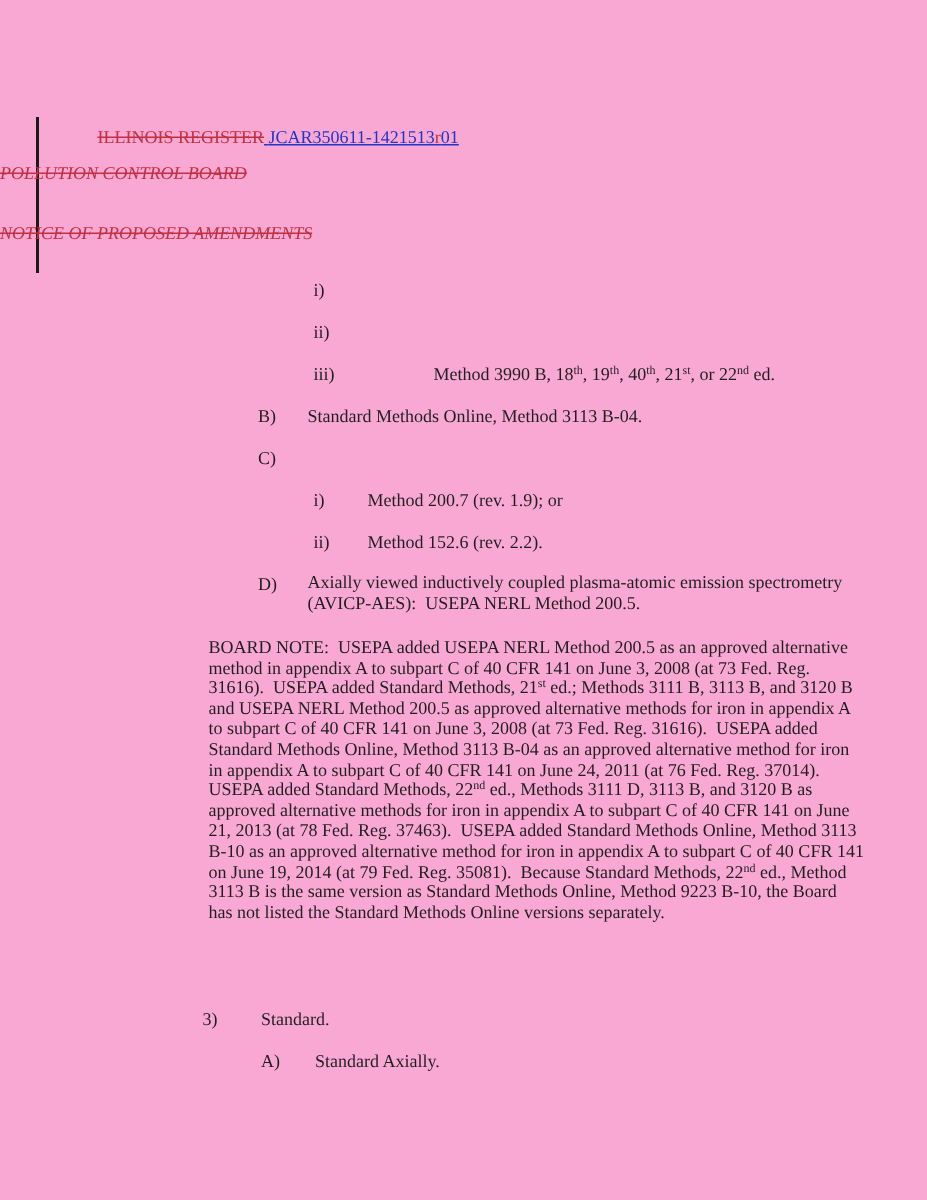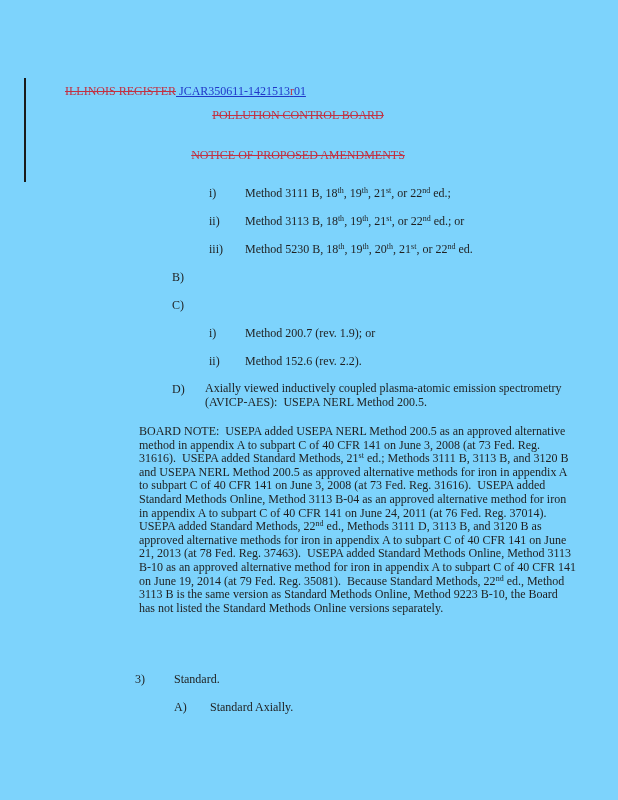--- a/index.html
+++ b/index.html
@@ -1,40 +1,40 @@
 <!DOCTYPE html>
 <html><head>
 <meta charset="utf-8">
 <style>
   html,body { margin:0; padding:0; background:#ffffff; }
   .page {
     position:relative;
     width:618px; height:800px;
-    background:#7dd3fc;
+    background:#f9a8d4;
     font-family:"Liberation Serif", serif;
     font-size:12px;
     color:#1f1f1f;
     overflow:hidden;
   }
   .change-bar {
     position:absolute; left:24px; top:78px;
     width:2px; height:104px; background:#1a1a1a;
   }
   .header-line { position:absolute; left:65px; top:84px; white-space:nowrap; }
   .del {
     color:#c13142;
     text-decoration:line-through;
   }
   .ins {
     color:#2036c8;
     text-decoration:underline;
   }
   .ins .rev { color:#c13142; }
   .center-title {
-    position:absolute; left:0; width:596px; text-align:center;
+    position:absolute; left:0; width:596px; text-align:left;font-style:italic;
   }
   .row { position:absolute; display:flex; line-height:14px; }
   .row .lbl { flex:0 0 auto; white-space:pre; }
   .row .txt { white-space:pre-wrap; }
   .row.lv-letter { left:172px; }
   .row.lv-letter .lbl { width:33px; }
   .row.lv-roman { left:209px; }
   .row.lv-roman .lbl { width:36px; }
   .note {
     position:absolute; left:139px; top:425px; width:437px;
@@ -55,35 +55,34 @@
   <div class="header-line">
     <span class="del">ILLINOIS REGISTER</span><span class="ins">&nbsp;<span>JCAR350611-1421513</span><span class="rev">r</span><span>01</span></span>
   </div>
 
   <div class="center-title del" style="top:108px;">POLLUTION CONTROL BOARD</div>
 
   <div class="center-title del" style="top:148px;">NOTICE OF PROPOSED AMENDMENTS</div>
 
   <div class="row lv-roman" style="top:186px;">
     <span class="lbl">i)</span>
-    <span class="txt"><span>Method 3111 B, 18</span><sup>th</sup><span>, 19</span><sup>th</sup><span>, 21</span><sup>st</sup><span>, or 22</span><sup>nd</sup><span> ed.;</span></span>
   </div>
 
   <div class="row lv-roman" style="top:214px;">
     <span class="lbl">ii)</span>
-    <span class="txt"><span>Method 3113 B, 18</span><sup>th</sup><span>, 19</span><sup>th</sup><span>, 21</span><sup>st</sup><span>, or 22</span><sup>nd</sup><span> ed.; or</span></span>
   </div>
 
-  <div class="row lv-roman" style="top:242px;">
+  <div class="row lv-roman" style="top:242px;gap:44px;">
     <span class="lbl">iii)</span>
-    <span class="txt"><span>Method 5230 B, 18</span><sup>th</sup><span>, 19</span><sup>th</sup><span>, 20</span><sup>th</sup><span>, 21</span><sup>st</sup><span>, or 22</span><sup>nd</sup><span> ed.</span></span>
+    <span class="txt"><span>Method 3990 B, 18</span><sup>th</sup><span>, 19</span><sup>th</sup><span>, 40</span><sup>th</sup><span>, 21</span><sup>st</sup><span>, or 22</span><sup>nd</sup><span> ed.</span></span>
   </div>
 
   <div class="row lv-letter" style="top:270px;">
     <span class="lbl">B)</span>
+    <span class="txt">Standard Methods Online, Method 3113 B-04.</span>
   </div>
 
   <div class="row lv-letter" style="top:298px;">
     <span class="lbl">C)</span>
   </div>
 
   <div class="row lv-roman" style="top:326px;">
     <span class="lbl">i)</span>
     <span class="txt">Method 200.7 (rev. 1.9); or</span>
   </div>

